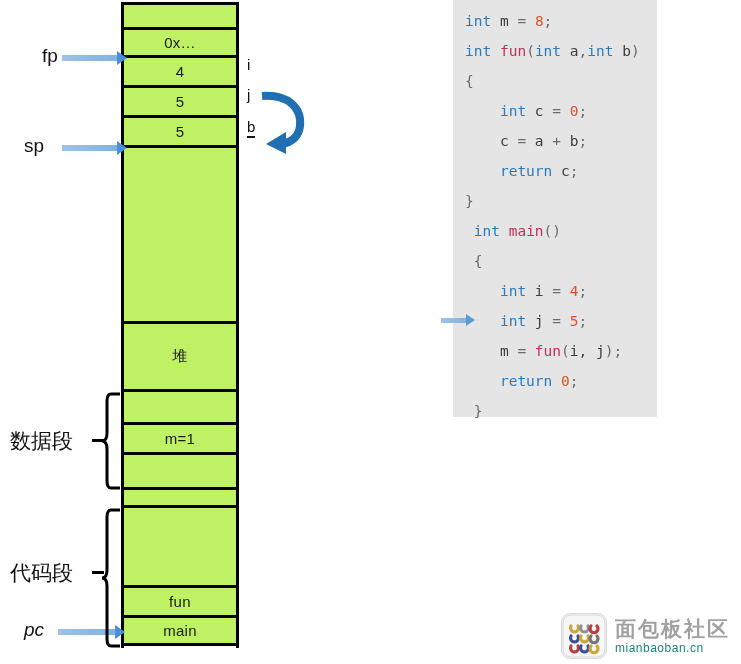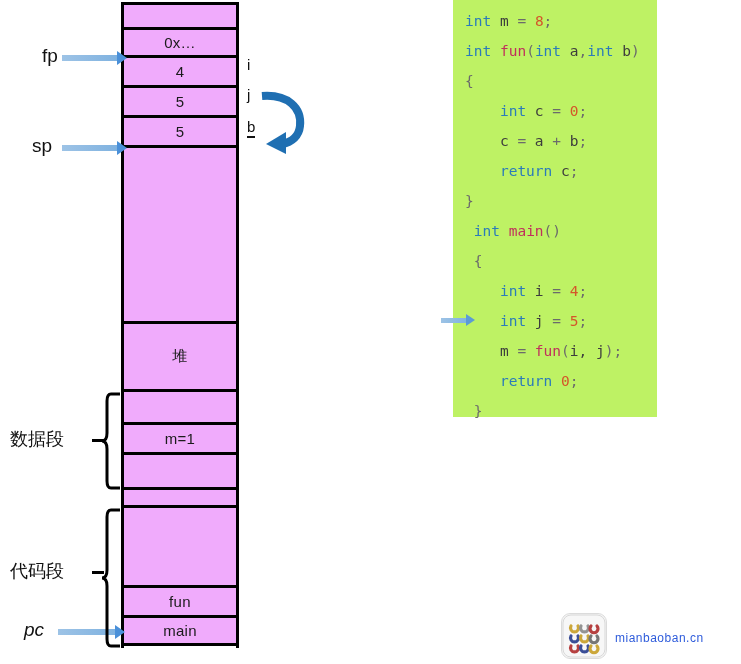--- a/index.html
+++ b/index.html
@@ -10,21 +10,21 @@
   }
 
   
   #memory-column{position:absolute;left:121px;top:0px;width:118px;height:648px;}
 
   .mem-cell{
     position:absolute;left:0;width:118px;
     box-sizing:border-box;
     border-left:3px solid #000;
     border-right:3px solid #000;
-    background:#f0abfc;
+    background:#bef264;
     display:flex;align-items:center;justify-content:center;
     font-size:15px;color:#1b1b1b;
     letter-spacing:.3px;
   }
   .mem-cell.top-rule{border-top:3px solid #000;}
   .mem-cell.bot-rule{border-bottom:3px solid #000;}
 
   
   .rail{position:absolute;width:3px;background:#000;}
 
@@ -32,30 +32,30 @@
   .ptr-arrow{position:absolute;height:6px;background:linear-gradient(to right,#9dc3e6,#7fb2e0);}
   .ptr-arrow::after{
     content:"";position:absolute;right:-9px;top:-4px;
     border-left:10px solid #4a90d9;
     border-top:7px solid transparent;
     border-bottom:7px solid transparent;
   }
   .ptr-label{position:absolute;font-size:19px;color:#111;}
 
   
-  .seg-label{position:absolute;font-size:18px;color:#111;white-space:nowrap;}
+  .seg-label{position:absolute;font-size:21px;color:#111;white-space:nowrap;}
 
   
   .var-label{position:absolute;font-size:15px;color:#111;}
   .var-label.dashed{border-bottom:2px dashed #111;padding-bottom:1px;}
 
   
   #code-panel{
     position:absolute;left:453px;top:0px;width:204px;height:417px;
-    background:#bef264;
+    background:#e5e5e5;
     font-family:"DejaVu Sans Mono","Liberation Mono",monospace;
     font-size:14.5px;line-height:30px;
     padding:6px 0 0 12px;box-sizing:border-box;
     white-space:pre;
   }
   .code-line{position:relative;height:30px;color:#3d3d3d;}
   .kw{color:#2b7bba;}
   .fn{color:#c0305c;}
   .num{color:#d4562a;}
   .pn{color:#6b6b6b;}
@@ -66,21 +66,21 @@
     background:linear-gradient(to right,#9dc3e6,#7fb2e0);}
   #exec-pointer::after{content:"";position:absolute;right:-8px;top:-4px;
     border-left:9px solid #5b9bd5;border-top:6px solid transparent;border-bottom:6px solid transparent;}
 
   
   #watermark{position:absolute;left:561px;top:613px;display:flex;align-items:center;gap:8px;opacity:.92;}
   #wm-logo{width:44px;height:44px;border-radius:9px;background:#f4f4f4;
     border:1px solid #d8d8d8;display:block;}
   #wm-text{display:flex;flex-direction:column;line-height:1;}
   #wm-cn{font-size:21px;color:#9a9a9a;letter-spacing:2px;font-weight:bold;}
-  #wm-en{font-size:12px;color:#1d4ed8;letter-spacing:.5px;margin-top:3px;}
+  #wm-en{font-size:12px;color:#0f766e;letter-spacing:.5px;margin-top:3px;}
 </style>
 </head>
 <body>
 
 <div id="memory-column">
     <div class="mem-cell top-rule bot-rule" style="top: 2px; height: 28px;">
       <span></span>
     </div>
     <div class="mem-cell bot-rule" style="top: 30px; height: 28px;">
       <span>0x…</span>
@@ -121,21 +121,21 @@
     <div class="mem-cell bot-rule" style="top: 618px; height: 28px;">
       <span>main</span>
     </div>
     <div class="rail" style="left: 0px; top: 2px; height: 646px;"></div>
     <div class="rail" style="left: 115px; top: 2px; height: 646px;"></div>
   </div>
 
 <div id="pointers-layer">
     <div class="ptr-label" style="left: 24px; top: 45px; margin-left: 18px;">fp</div>
     <div class="ptr-arrow" style="left: 62px; width: 56px; top: 55px;"></div>
-    <div class="ptr-label" style="left: 32px; top: 135px;">sp</div>
+    <div class="ptr-label" style="left: 24px; top: 135px;">sp</div>
     <div class="ptr-arrow" style="left: 62px; width: 56px; top: 145px;"></div>
     <div class="ptr-label" style="left: 24px; top: 619px; font-style: italic;">pc</div>
     <div class="ptr-arrow" style="left: 58px; width: 58px; top: 629px;"></div>
   </div>
 
 <div id="segments-layer">
     <div class="seg-label" style="left: 10px; top: 427px;">数据段</div>
     <div style="position: absolute; height: 3px; background: rgb(0, 0, 0); left: 92px; width: 12px; top: 439px;"></div>
     <svg width="22" height="98" viewBox="0 0 22 98" style="position: absolute; left: 100px; top: 392px;">
       <path d="M20,2 L11,2 C7,2 7,6 7,9 L7,41 C7,46 5,49 2,49 C5,49 7,52 7,57 L7,89 C7,92 7,96 11,96 L20,96" fill="none" stroke="#000" stroke-width="3"></path>
@@ -168,15 +168,16 @@
       <path d="M29,12 a4,4 0 1 0 6,0" stroke="#b03030"></path>
       <path d="M9,22 a4,4 0 1 0 7,0" stroke="#2a3f8f"></path>
       <path d="M19,22 a4,4 0 1 0 7,0" stroke="#c8a02a"></path>
       <path d="M29,22 a4,4 0 1 0 6,0" stroke="#6b6b6b"></path>
       <path d="M9,32 a4,4 0 1 0 7,0" stroke="#b03030"></path>
       <path d="M19,32 a4,4 0 1 0 7,0" stroke="#2a3f8f"></path>
       <path d="M29,32 a4,4 0 1 0 6,0" stroke="#c8a02a"></path>
     </g>
   </svg>
   <div id="wm-text">
+    <div id="wm-cn">面包板社区</div>
     <div id="wm-en">mianbaoban.cn</div>
   </div>
 </div>
 
 </body></html>

